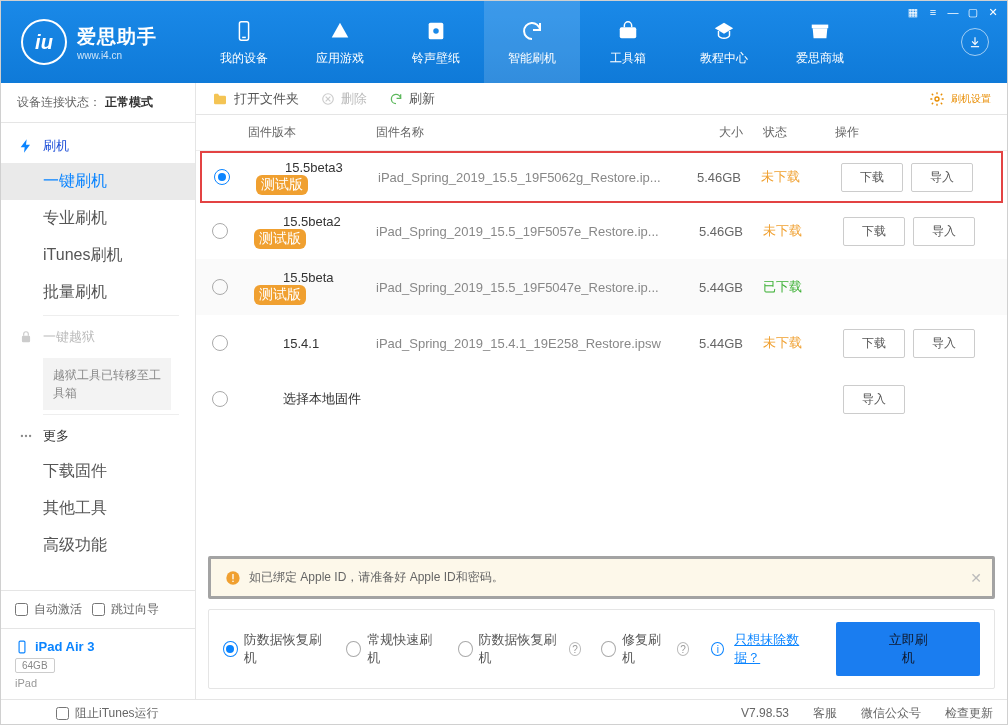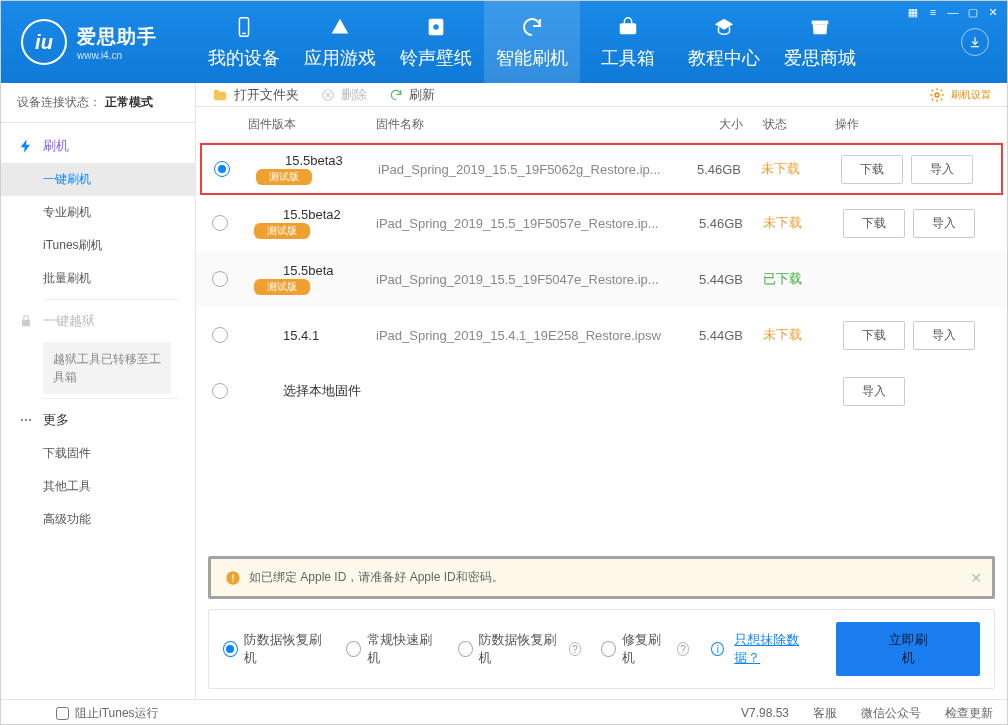--- a/index.html
+++ b/index.html
@@ -8,72 +8,72 @@
 .header { background: linear-gradient(to bottom, #1a89e8, #0f7ad8); height: 82px; position: relative; display: flex; }
 .titlebar-icons { position: absolute; top: 3px; right: 5px; display: flex; gap: 2px; }
 .titlebar-icons .tb { width: 18px; height: 16px; display: flex; align-items: center; justify-content: center; color: #fff; font-size: 11px; cursor: pointer; }
 .brand { display: flex; align-items: center; padding: 0 20px; width: 195px; }
 .brand-logo { width: 46px; height: 46px; border-radius: 50%; border: 2px solid #fff; display: flex; align-items: center; justify-content: center; color: #fff; font-size: 20px; font-weight: bold; font-style: italic; background: none; }
 .brand-text { margin-left: 10px; }
 .brand-name { color: #fff; font-size: 19px; font-weight: bold; letter-spacing: 1px; }
 .brand-sub { color: #cfe5f8; font-size: 10px; }
 
 .nav { display: flex; height: 100%; }
-.nav-item { width: 96px; display: flex; flex-direction: column; align-items: center; justify-content: center; color: #fff; font-size: 18px; cursor: pointer; position: relative; }
+.nav-item { width: 96px; display: flex; flex-direction: column; align-items: center; justify-content: center; color: #fff; font-size: 12px; cursor: pointer; position: relative; }
 .nav-item.active { background: rgba(255,255,255,0.15); }
 .nav-icon { width: 26px; height: 26px; margin-bottom: 6px; display: flex; align-items: center; justify-content: center; }
 .nav-dl { position: absolute; right: 18px; top: 50%; transform: translateY(-50%); width: 28px; height: 28px; border: 1.5px solid rgba(255,255,255,0.6); border-radius: 50%; display: flex; align-items: center; justify-content: center; color: #fff; cursor: pointer; }
 
 .main { display: flex; height: 616px; }
 
 .sidebar { width: 195px; border-right: 1px solid #e5e5e5; display: flex; flex-direction: column; }
 .sb-status { height: 40px; padding: 0 16px; display: flex; align-items: center; border-bottom: 1px solid #e5e5e5; font-size: 12px; color: #666; }
 .sb-status b { color: #333; font-weight: bold; margin-left: 4px; }
 .sb-section { padding: 6px 0; }
 .sb-head { display: flex; align-items: center; padding: 8px 16px; font-size: 13px; color: #333; cursor: pointer; }
-.sb-head.active { color: #8b5cf6; }
+.sb-head.active { color: #1d4ed8; }
 .sb-head .icon { width: 18px; height: 18px; margin-right: 8px; display: flex; align-items: center; justify-content: center; }
 .sb-head.active .icon { color: #0a84ff; }
 .sb-head.disabled { color: #bbb; }
 .sb-head.disabled .icon { color: #bbb; }
-.sb-item { padding: 8px 16px 8px 42px; font-size: 12px; color: #555; cursor: pointer; }
+.sb-item { padding: 8px 16px 8px 42px; font-size: 16px; color: #555; cursor: pointer; }
 .sb-item.selected { background: #eaeaea; color: #0a84ff; }
 .sb-note { margin: 4px 0 4px 42px; padding: 8px 10px; background: #f3f3f3; font-size: 12px; color: #888; width: 128px; line-height: 1.5; }
 .sb-divider { border-top: 1px solid #eee; margin: 4px 16px 4px 42px; }
 
 .sb-footer { margin-top: auto; }
 .sb-activate { border-top: 1px solid #e5e5e5; padding: 10px 14px; display: flex; align-items: center; gap: 10px; font-size: 12px; color: #666; }
 .sb-device { border-top: 1px solid #e5e5e5; padding: 10px 14px; }
 .sb-device-name { color: #0a84ff; font-size: 13px; font-weight: bold; display: flex; align-items: center; gap: 6px; }
 .sb-device-tag { border: 1px solid #ccc; color: #888; font-size: 10px; padding: 1px 6px; border-radius: 2px; margin-top: 4px; display: inline-block; }
 .sb-device-sub { color: #999; font-size: 11px; margin-top: 4px; }
 
 .content { flex: 1; display: flex; flex-direction: column; }
-.toolbar { height: 24px; border-bottom: 1px solid #e5e5e5; display: flex; align-items: center; padding: 0 16px; }
+.toolbar { height: 32px; border-bottom: 1px solid #e5e5e5; display: flex; align-items: center; padding: 0 16px; }
 .tb-btn { display: flex; align-items: center; gap: 6px; font-size: 13px; color: #555; cursor: pointer; margin-right: 22px; }
 .tb-btn.disabled { color: #bbb; }
 .tb-spacer { flex: 1; }
 .tb-settings { display: flex; align-items: center; gap: 6px; font-size: 10px; color: #e88c00; cursor: pointer; }
 
 .tbl-head { height: 36px; display: flex; align-items: center; padding: 0 16px; border-bottom: 1px solid #eee; font-size: 12px; color: #666; }
 .col-radio { width: 36px; }
 .col-ver { width: 128px; }
 .col-name { flex: 1; }
 .col-size { width: 72px; text-align: right; }
 .col-status { width: 78px; padding-left: 20px; }
 .col-actions { width: 170px; padding-left: 14px; }
 
 .row { height: 56px; display: flex; align-items: center; padding: 0 16px; font-size: 13px; position: relative; }
 .row.highlight { border: 2px solid #e34343; margin: 0 4px; padding: 0 12px; height: 52px; }
 .row.alt { background: #fafafa; }
 .radio { width: 16px; height: 16px; border: 1.5px solid #aaa; border-radius: 50%; display: flex; align-items: center; justify-content: center; }
 .radio.checked { border-color: #0a84ff; }
 .radio.checked::after { content: ""; width: 8px; height: 8px; background: #0a84ff; border-radius: 50%; }
 .ver-text { font-weight: 500; color: #333; margin-left: 35px; }
-.beta-tag { display: inline-block; background: #f0a030; color: #fff; font-size: 10px; padding: 1px 13px; border-radius: 6px; margin-left: 6px; }
+.beta-tag { display: inline-block; background: #f0a030; color: #fff; font-size: 14px; padding: 1px 5px; border-radius: 6px; margin-left: 6px; }
 .fw-name { color: #888; }
 .size { color: #666; }
 .status-orange { color: #f0a030; }
 .status-green { color: #3cb034; }
 .action-btn { border: 1px solid #ccc; background: #fff; padding: 5px 18px; font-size: 12px; color: #555; border-radius: 2px; cursor: pointer; margin-left: 8px; }
 
 .warnbar { margin: 6px 12px 0 12px; background: #fdf8ea; border: 3px solid #a3a3a3; border-radius: 2px; padding: 10px 14px; display: flex; align-items: center; font-size: 12px; color: #666; position: relative; }
 .warn-icon { width: 16px; height: 16px; margin-right: 8px; }
 .warn-close { position: absolute; right: 10px; top: 50%; transform: translateY(-50%); color: #bbb; cursor: pointer; font-size: 14px; }
 
@@ -217,20 +217,42 @@
               <circle cx="5" cy="12" r="2"></circle>
               <circle cx="12" cy="12" r="2"></circle>
               <circle cx="19" cy="12" r="2"></circle>
             </svg>
           </span>
         <span>更多</span>
       </div>
       <div class="sb-item">下载固件</div>
       <div class="sb-item">其他工具</div>
       <div class="sb-item">高级功能</div>
+    </div>
+    <div class="sb-footer">
+      <div class="sb-activate">
+        <label class="chk" style="display:flex;align-items:center;gap:6px;">
+            <input type="checkbox" style="">
+            <span>自动激活</span>
+          </label>
+        <label class="chk" style="display:flex;align-items:center;gap:6px;">
+            <input type="checkbox" style="">
+            <span>跳过向导</span>
+          </label>
+      </div>
+      <div class="sb-device">
+        <div class="sb-device-name">
+          <svg width="14" height="14" viewBox="0 0 24 24" fill="none" stroke="#0a84ff" stroke-width="2">
+              <rect x="7" y="2" width="10" height="20" rx="2"></rect>
+            </svg>
+          <span>iPad Air 3</span>
+        </div>
+        <span class="sb-device-tag">64GB</span>
+        <div class="sb-device-sub">iPad</div>
+      </div>
     </div>
   </div>
 
   <div class="content">
     <div class="toolbar">
       <div class="tb-btn">
         <svg width="16" height="16" viewBox="0 0 24 24" fill="#f4c454">
             <path d="M3 6a2 2 0 0 1 2-2h4l2 3h8a2 2 0 0 1 2 2v9a2 2 0 0 1-2 2H5a2 2 0 0 1-2-2z"></path>
           </svg>
         <span>打开文件夹</span>

